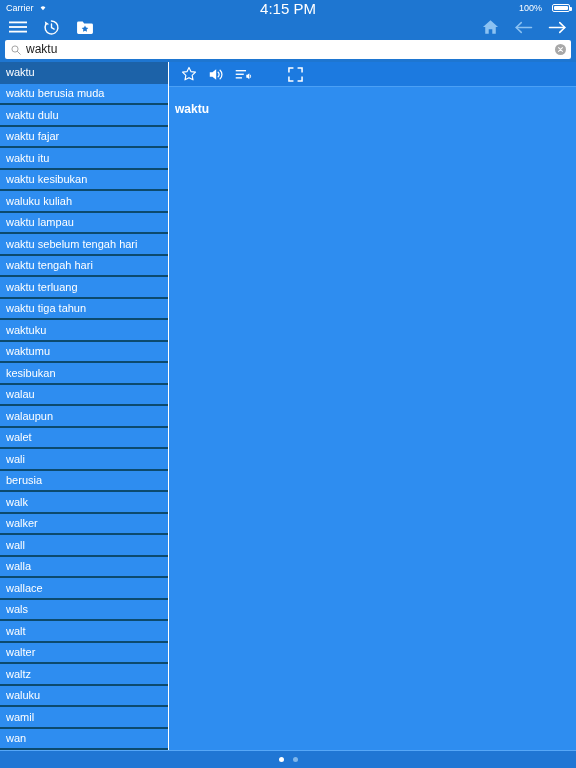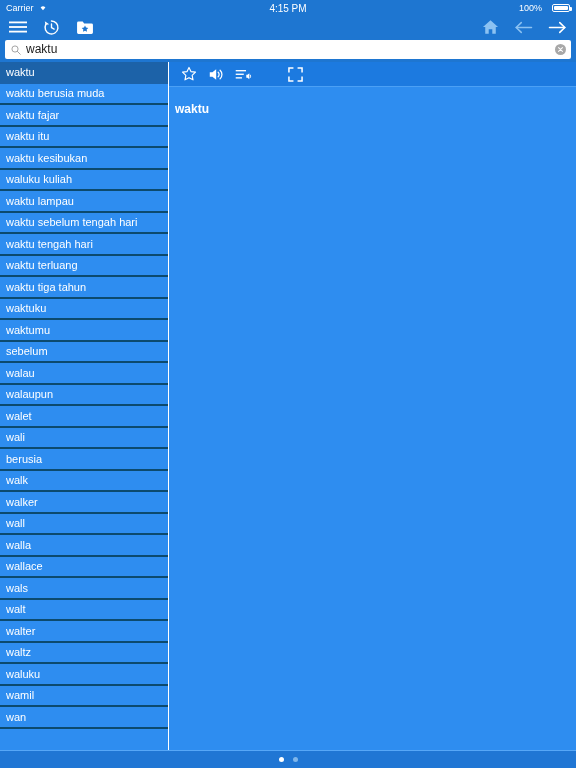--- a/index.html
+++ b/index.html
@@ -17,21 +17,21 @@
     background:#1E76D1;
     display:flex; align-items:center;
     padding:0 6px;
     color:#ffffff; font-size:9px;
     position:relative;
   }
   #status-left { display:flex; align-items:center; gap:4px; }
   #status-center {
     position:absolute; left:0; right:0; top:0; bottom:0;
     display:flex; align-items:center; justify-content:center;
-    font-size:10px; pointer-events:none;
+    font-size:15px; pointer-events:none;
   }
   #status-right {
     margin-left:auto; display:flex; align-items:center; gap:10px;
     font-size:9px; z-index:2;
   }
   .wifi-glyph { font-size:9px; line-height:1; display:inline-block; }
   .battery {
     width:18px; height:8px; border:1px solid #ffffff; border-radius:2px;
     position:relative; display:inline-block;
   }
@@ -243,20 +243,23 @@
 <div id="main">
 
   <div id="word-list">
       <div class="word-row selected">
         <span>waktu</span>
       </div>
       <div class="word-row">
         <span>waktu berusia muda</span>
       </div>
       <div class="word-row">
+        <span>waktu dulu</span>
+      </div>
+      <div class="word-row">
         <span>waktu fajar</span>
       </div>
       <div class="word-row">
         <span>waktu itu</span>
       </div>
       <div class="word-row">
         <span>waktu kesibukan</span>
       </div>
       <div class="word-row">
         <span>waluku kuliah</span>
@@ -276,21 +279,21 @@
       <div class="word-row">
         <span>waktu tiga tahun</span>
       </div>
       <div class="word-row">
         <span>waktuku</span>
       </div>
       <div class="word-row">
         <span>waktumu</span>
       </div>
       <div class="word-row">
-        <span>sebelum</span>
+        <span>kesibukan</span>
       </div>
       <div class="word-row">
         <span>walau</span>
       </div>
       <div class="word-row">
         <span>walaupun</span>
       </div>
       <div class="word-row">
         <span>walet</span>
       </div>

